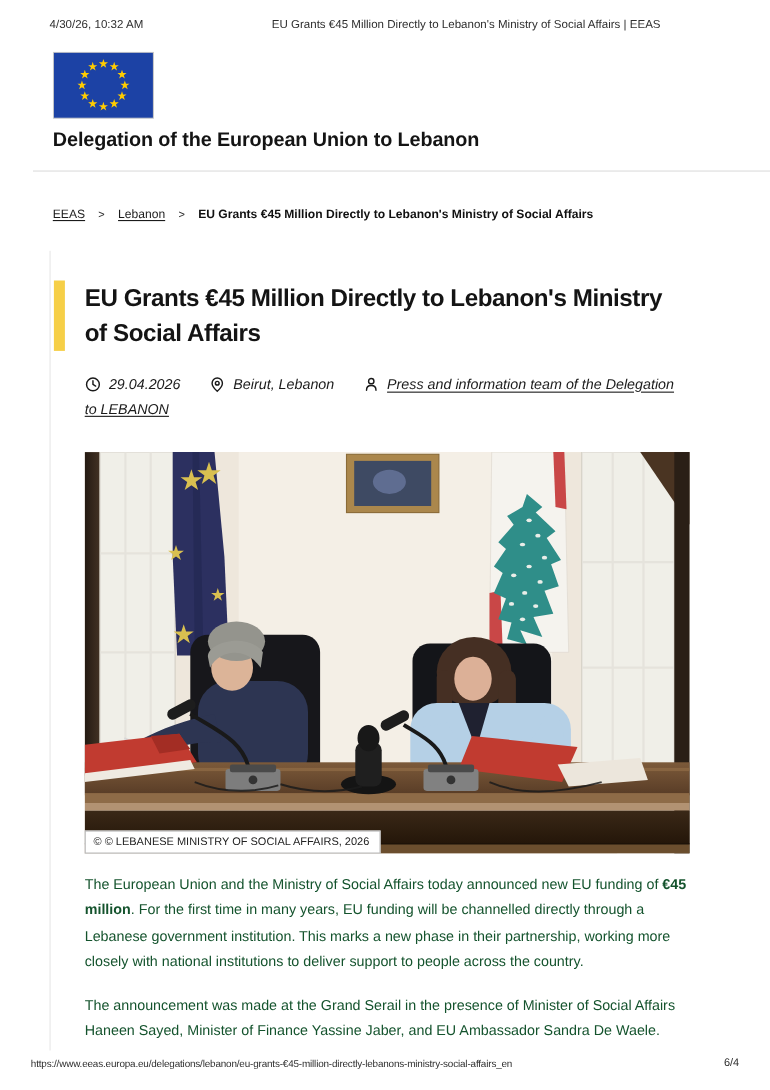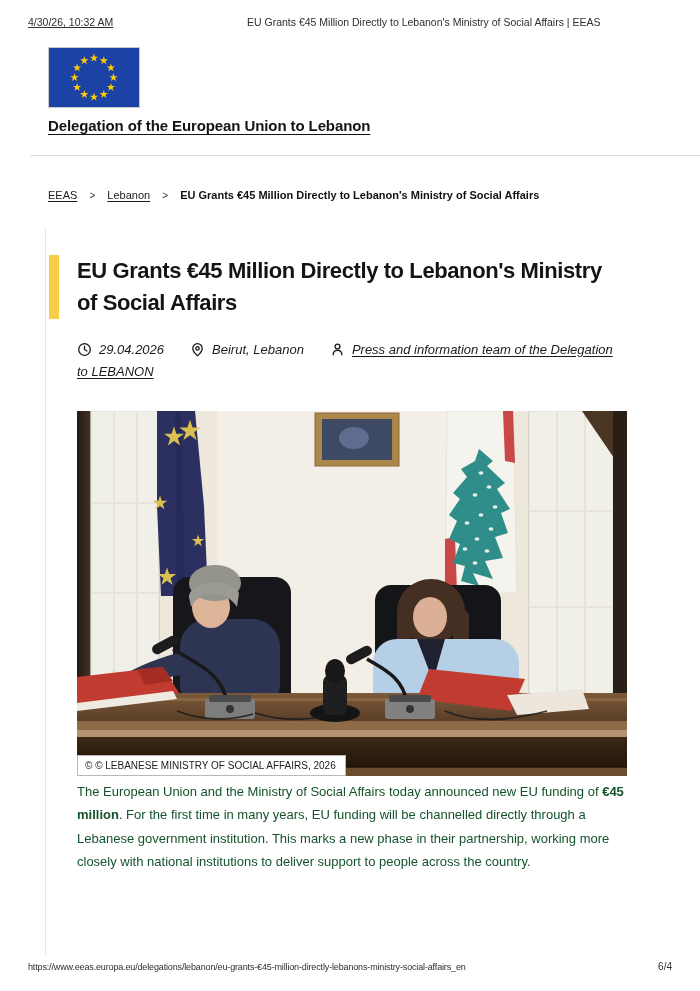--- a/index.html
+++ b/index.html
@@ -2,29 +2,29 @@
 <html><head>
 <meta charset="utf-8">
 <style>
   html,body{margin:0;padding:0;}
   body{
     width:700px;height:991px;background:#ffffff;position:relative;overflow:hidden;
     font-family:"Liberation Sans","DejaVu Sans",sans-serif;color:#1b1b1b;
     -webkit-font-smoothing:antialiased;
   }
   
-  .print-datetime{position:absolute;left:28px;top:16px;font-size:10.5px;color:#2f2f2f;text-decoration:underline;}
+  .print-datetime{position:absolute;left:45px;top:16px;font-size:10.5px;color:#2f2f2f;}
   .print-doctitle{position:absolute;left:247px;top:16px;font-size:10.5px;color:#2f2f2f;}
   .print-url{position:absolute;left:28px;top:962px;font-size:9px;letter-spacing:-0.15px;color:#2f2f2f;}
   .print-page{position:absolute;right:28px;top:961px;font-size:10px;color:#2f2f2f;}
   
   .eu-logo{position:absolute;left:48px;top:47px;width:92px;height:61px;display:block;}
   .delegation-link{
-    position:absolute;left:48px;top:117px;font-size:15px;font-weight:600;color:#141414;
-    letter-spacing:-0.1px;text-decoration:underline;text-underline-offset:3px;text-decoration-thickness:1px;
+    position:absolute;left:48px;top:117px;font-size:18px;font-weight:600;color:#141414;
+    letter-spacing:-0.1px;text-underline-offset:3px;text-decoration-thickness:1px;
   }
   .header-divider{position:absolute;left:30px;right:0;top:155px;height:1px;background:#dcdcdc;}
   
   .breadcrumb{position:absolute;left:48px;top:169px;font-size:11px;color:#1b1b1b;white-space:nowrap;margin-top:20px;}
   .breadcrumb a,.crumb-link{color:#1b1b1b;text-decoration:underline;text-underline-offset:2px;cursor:pointer;}
   .crumb-sep{margin:0 9px;color:#333;font-size:10px;}
   .crumb-current{font-weight:bold;color:#111;}
   
   .article{position:absolute;left:45px;top:228px;width:582px;height:727px;border-left:1px solid #e7e7e7;background:#fff;}
   .title-row{display:flex;margin-top:27px;}
@@ -32,21 +32,21 @@
   .article-title{
     margin:0 0 0 18px;width:540px;font-size:22px;line-height:32px;font-weight:bold;
     letter-spacing:-0.4px;color:#141414;
   }
   .meta{margin:20px 0 0 31px;width:548px;font-size:13px;line-height:22px;color:#1b1b1b;font-style:italic;}
   .meta-item{margin-right:26px;white-space:nowrap;}
   .meta-item:last-child{white-space:normal;margin-right:0;}
   .meta-icon{display:inline-block;vertical-align:-3px;margin-right:7px;}
   .meta-link{color:#1b1b1b;text-decoration:underline;text-underline-offset:2px;cursor:pointer;}
   
-  .photo{position:relative;margin:28px 0 4px 31px;width:484px;height:365px;background:#efe8de;}
+  .photo{position:relative;margin:28px 0 16px 31px;width:484px;height:365px;background:#efe8de;}
   .photo svg{display:block;}
   .photo-caption{
     position:absolute;left:0;bottom:0;background:#ffffff;border:1px solid #b9b9b9;
     padding:4px 9px 4px 7px;font-size:10px;color:#222;white-space:nowrap;
   }
   
   .body-copy{margin-left:31px;width:548px;font-size:13px;line-height:23.4px;color:#14532d;}
   .body-copy p{margin:0;}
   .body-copy p + p{margin-top:16px;}
   .para-1{margin-top:10px;}
@@ -255,18 +255,19 @@
         <ellipse cx="258" cy="260" rx="10" ry="12" fill="#181818"></ellipse>
       </g>
 
       <path d="M178,302 C210,312 236,308 252,304 M368,300 C400,314 440,308 470,300 M100,300 C130,312 160,308 176,303" stroke="#1b1b1b" stroke-width="1.8" fill="none" opacity="0.85"></path>
     </svg>
     <figcaption class="photo-caption">© © LEBANESE MINISTRY OF SOCIAL AFFAIRS, 2026</figcaption>
   </figure>
 
   <div class="body-copy">
     <p class="para-1"><span>The European Union and the Ministry of Social Affairs today announced new EU funding of </span><b>€45 million</b><span>. For the first time in many years, EU funding will be channelled directly through a Lebanese government institution. This marks a new phase in their partnership, working more closely with national institutions to deliver support to people across the country.</span></p>
+    <p>The announcement was made at the Grand Serail in the presence of Minister of Social Affairs Haneen Sayed, Minister of Finance Yassine Jaber, and EU Ambassador Sandra De Waele.</p>
   </div>
 
 </main>
 
 <span class="print-url">https://www.eeas.europa.eu/delegations/lebanon/eu-grants-€45-million-directly-lebanons-ministry-social-affairs_en</span>
 <span class="print-page">6/4</span>
 
 </body></html>

